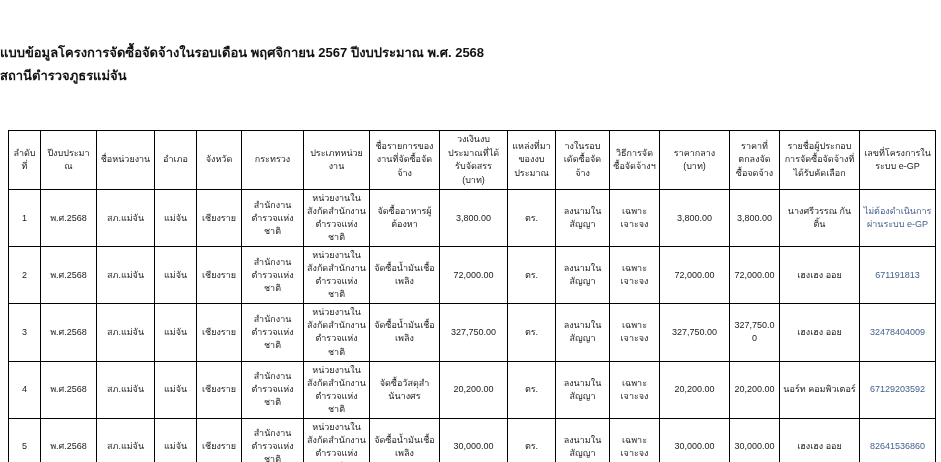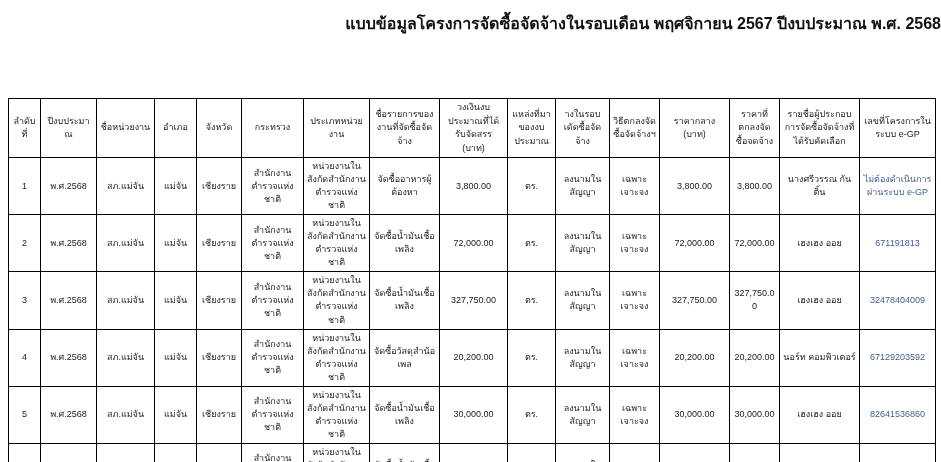--- a/index.html
+++ b/index.html
@@ -12,24 +12,24 @@
     font-family: "Liberation Sans", sans-serif;
     color: #1a1a1a;
   }
   .page {
     position: relative;
     width: 941px;
     height: 462px;
     background: #ffffff;
   }
   .doc-title {
-    text-align: right;
-    font-size: 16px;
+    text-align: left;
+    font-size: 13px;
     font-weight: bold;
-    margin-top: 10px;
+    margin-top: 42px;
     line-height: 1.75;
     color: #111111;
   }
   .doc-title .line { display: block; }
   table.proc {
     position: absolute;
     left: 8px;
     top: 88px;
     border-collapse: collapse;
     table-layout: fixed;
@@ -79,20 +79,21 @@
   col.w14 { width: 80px; }
   col.w15 { width: 76px; }
 </style>
 </head>
 <body>
 
 <div class="page">
 
   <div class="doc-title">
     <span class="line">แบบข้อมูลโครงการจัดซื้อจัดจ้างในรอบเดือน พฤศจิกายน 2567  ปีงบประมาณ พ.ศ. 2568</span>
+    <span class="line">สถานีตำรวจภูธรแม่จัน</span>
   </div>
 
   <table class="proc">
     <colgroup>
       <col class="w0">
         <col class="w1">
         <col class="w2">
         <col class="w3">
       <col class="w4">
         <col class="w5">
@@ -113,21 +114,21 @@
           <th>ปีงบประมาณ</th>
           <th>ชื่อหน่วยงาน</th>
           <th>อำเภอ</th>
           <th>จังหวัด</th>
           <th>กระทรวง</th>
           <th>ประเภทหน่วยงาน</th>
           <th>ชื่อรายการของงานที่จัดซื้อจัดจ้าง</th>
           <th>วงเงินงบประมาณที่ได้รับจัดสรร (บาท)</th>
           <th>แหล่งที่มาของงบประมาณ</th>
           <th>างในรอบเดัดซื้อจัดจ้าง</th>
-          <th>วิธีตกลงจัดซื้อจัดจ้างฯ</th>
+          <th>วิธีการจัดซื้อจัดจ้างฯ</th>
           <th>ราคากลาง (บาท)</th>
           <th>ราคาที่ตกลงจัดซื้อจดจ้าง</th>
           <th>รายชื่อผู้ประกอบการจัดซื้อจัดจ้างที่ได้รับคัดเลือก</th>
           <th>เลขที่โครงการในระบบ e-GP</th>
         </tr>
     </thead>
     <tbody>
         <tr>
           <td>1</td>
           <td>พ.ศ.2568</td>
@@ -183,21 +184,21 @@
           <td class="c-egp c-egp">32478404009</td>
         </tr>
         <tr>
           <td>4</td>
           <td>พ.ศ.2568</td>
           <td>สภ.แม่จัน</td>
           <td>แม่จัน</td>
           <td>เชียงราย</td>
           <td>สำนักงานตำรวจแห่งชาติ</td>
           <td>หน่วยงานในสังกัดสำนักงานตำรวจแห่งชาติ</td>
-          <td class="c-name">จัดซื้อวัสดุสำนัอเพล</td>
+          <td class="c-name">จัดซื้อวัสดุสำนันางศร</td>
           <td class="c-amt">20,200.00</td>
           <td class="c-top">ตร.</td>
           <td class="c-top">ลงนามในสัญญา</td>
           <td class="c-top">เฉพาะเจาะจง</td>
           <td class="c-amt">20,200.00</td>
           <td class="c-amt">20,200.00</td>
           <td class="c-top">นอร์ท คอมพิวเตอร์</td>
           <td class="c-egp c-egp">67129203592</td>
         </tr>
         <tr>

